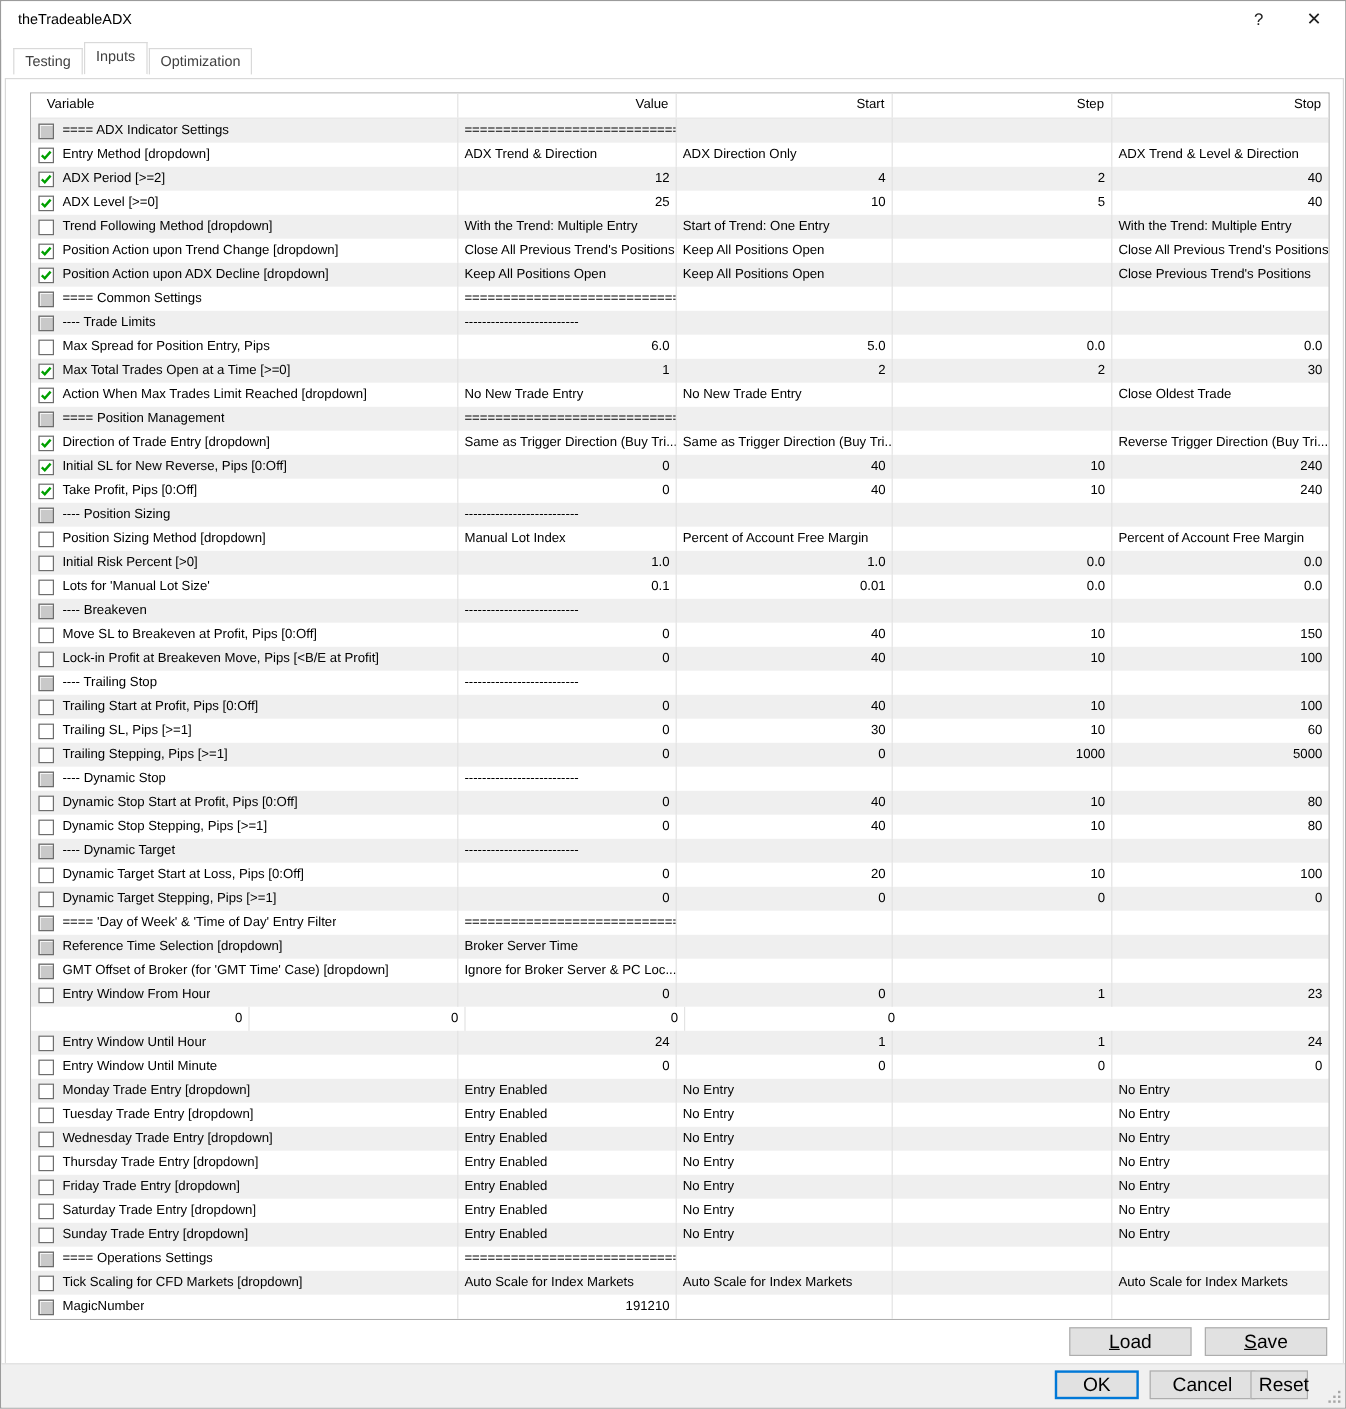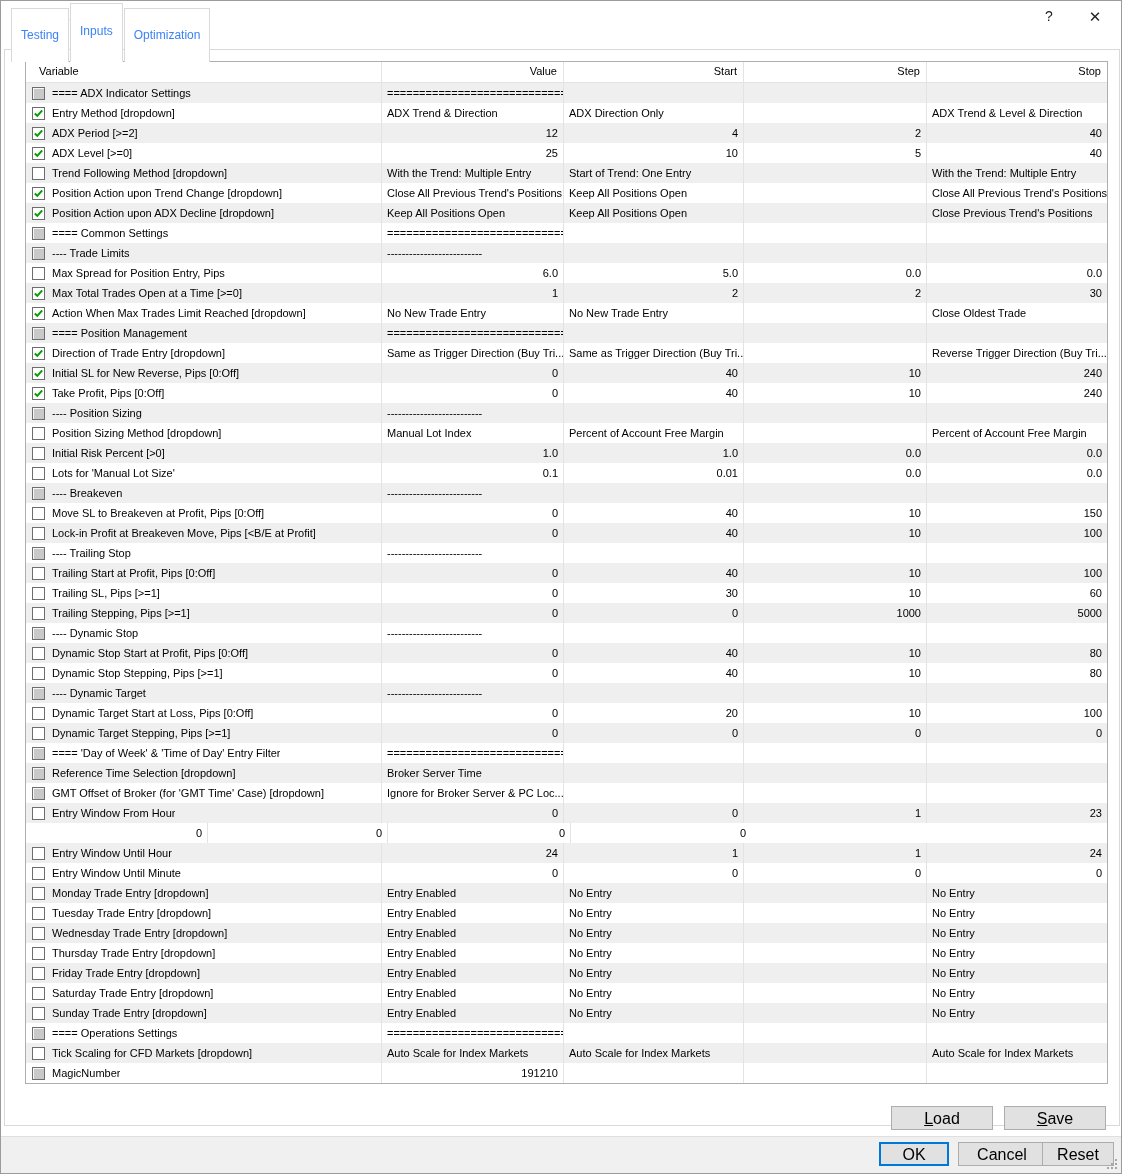--- a/index.html
+++ b/index.html
@@ -8,25 +8,25 @@
 
   
   .titlebar{position:absolute;left:0;top:0;right:0;height:32px;background:#ffffff;}
   .title{position:absolute;left:14px;top:8px;font-size:12px;color:#000;}
   .caption-btn{position:absolute;top:0;width:40px;height:31px;text-align:center;line-height:31px;font-size:14px;color:#222;cursor:default;}
   .help-btn{right:52px;}
   .close-btn{right:6px;font-size:15px;}
 
   
   .tabbar{position:absolute;left:10px;top:36px;height:25px;display:flex;align-items:flex-end;z-index:3;}
-  .tab{height:21px;line-height:20px;padding:16px 9px;font-size:12px;color:#3b82f6;background:#ffffff;border:1px solid #d9d9d9;border-bottom:none;margin-right:1px;}
+  .tab{height:21px;line-height:20px;padding:0 9px;font-size:12px;color:#404040;background:#ffffff;border:1px solid #d9d9d9;border-bottom:none;margin-right:1px;}
   .tab.active{height:25px;line-height:23px;background:#ffffff;border:1px solid #d9d9d9;border-bottom:1px solid #ffffff;position:relative;z-index:4;}
 
   
-  .page{position:absolute;left:3px;top:48px;width:1116px;height:1077px;box-sizing:border-box;border:1px solid #d9d9d9;background:#ffffff;}
+  .page{position:absolute;left:3px;top:64px;width:1116px;height:1077px;box-sizing:border-box;border:1px solid #d9d9d9;background:#ffffff;}
 
   
   .table{position:absolute;left:20px;top:11px;width:1081px;border:1px solid #aeaeae;background:#fff;}
   .thead{display:flex;height:20px;background:#ffffff;border-bottom:1px solid #e3e3e3;}
   .hcell{box-sizing:border-box;font-size:11px;line-height:19px;color:#000;border-right:1px solid #e3e3e3;overflow:hidden;white-space:nowrap;}
   .hcell:last-child{border-right:none;}
   .h-var{width:356px;text-align:left;padding-left:13px;}
   .h-right{text-align:right;padding-right:6px;}
   .h-value{width:182px;text-align:right;}.h-start{width:180px;}.h-step{width:183px;}.h-stop{width:180px;}
 
@@ -45,21 +45,21 @@
   .varlabel{font-size:11px;overflow:hidden;white-space:nowrap;}
 
   
   .btn{position:absolute;height:24px;box-sizing:border-box;font-family:"Liberation Sans",sans-serif;font-size:16px;color:#000;background:#e1e1e1;border:1px solid #adadad;text-align:center;line-height:21px;cursor:default;}
   .btn-load{left:890px;top:1105px;width:102px;}
   .btn-save{left:1003px;top:1105px;width:102px;}
 
   .bottombar{position:absolute;left:0;right:0;bottom:0;height:36px;background:#f0f0f0;border-top:1px solid #dfdfdf;}
   .btn-ok{left:878px;top:5px;width:70px;border:2px solid #0078d7;line-height:19px;}
   .btn-cancel{left:957px;top:5px;width:88px;}
-  .btn-reset{left:1041px;top:5px;width:72px;}
+  .btn-reset{left:1041px;top:5px;width:48px;}
   .grip{position:absolute;right:3px;bottom:3px;width:12px;height:12px;}
 </style>
 </head>
 <body>
 
 <div class="window">
 
   <div class="titlebar">
     <span class="title">theTradeableADX</span>
     <span class="caption-btn help-btn">?</span>

